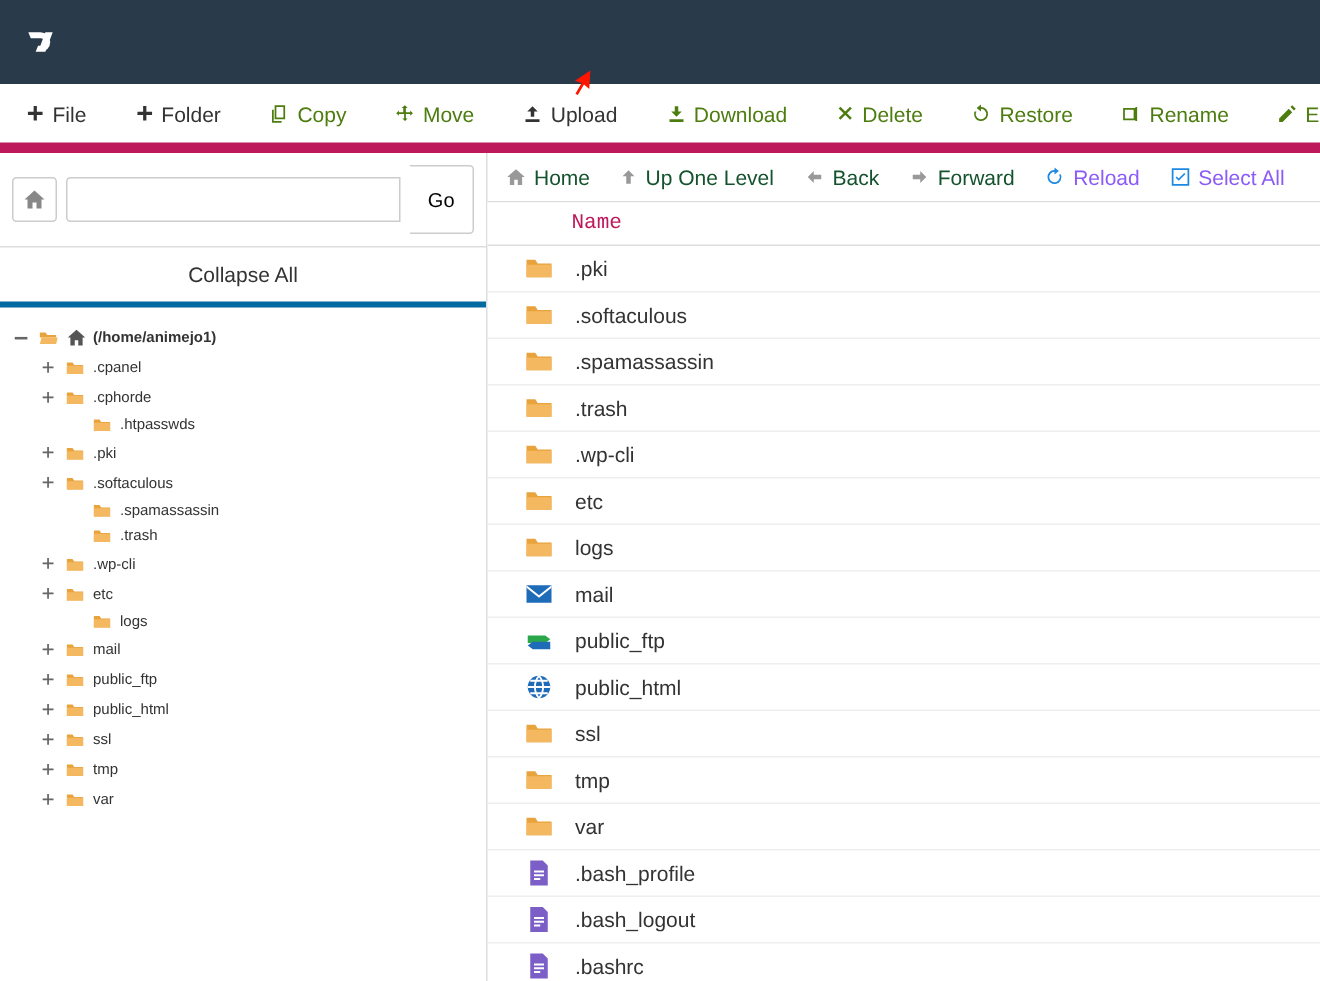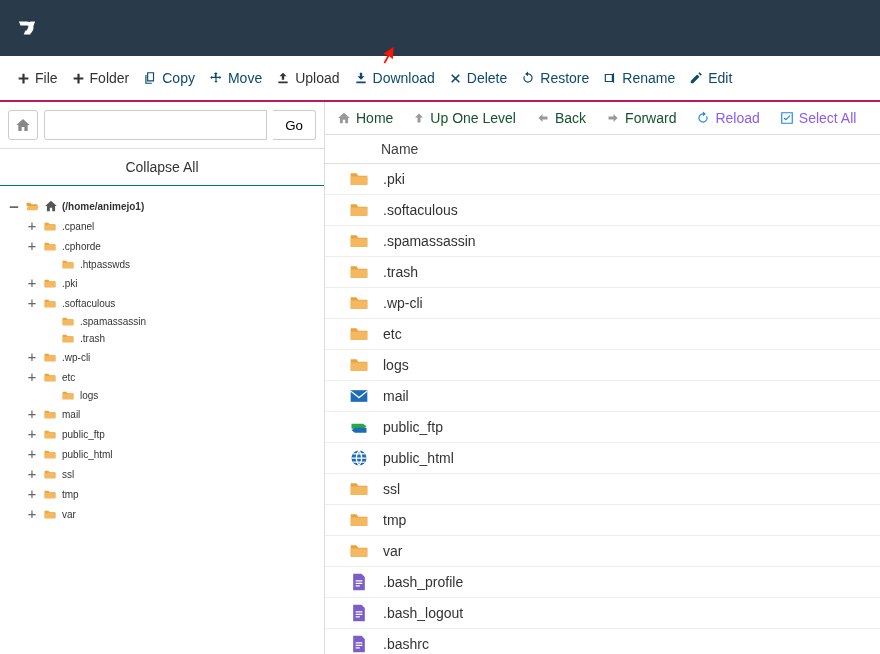--- a/index.html
+++ b/index.html
@@ -1,42 +1,42 @@
 <!DOCTYPE html>
 <html><head>
 <meta charset="utf-8">
 <style>
 * { box-sizing: border-box; margin: 0; padding: 0; }
 body { font-family: -apple-system, Helvetica, Arial, sans-serif; font-size: 14px; color: #333; width: 880px; height: 654px; overflow: hidden; }
 .header { background: #293a4a; color: #fff; height: 56px; display: flex; align-items: center; padding: 0 14px; }
 .cp-logo { width: 26px; height: 26px; margin-right: 12px; }
 .header-title { font-size: 19px; font-weight: 400; }
-.toolbar { background: #fff; border-bottom: 2px solid #be185d; height: 46px; display: flex; align-items: center; padding: 0 10px; overflow: hidden; }
+.toolbar { background: #fff; border-bottom: 7px solid #be185d; height: 46px; display: flex; align-items: center; padding: 0 10px; gap: 18px; overflow: hidden; }
 .tb-btn { display: flex; align-items: center; gap: 5px; color: #555; cursor: pointer; white-space: nowrap; border: 1px solid transparent; padding: 4px 6px; border-radius: 3px; }
 .tb-btn.enabled { color: #333; }
-.tb-btn.disabled { color: #0c4a6e; cursor: default; }
+.tb-btn.disabled { color: #4d7c0f; cursor: default; }
 .main { display: flex; height: 552px; }
 .sidebar { width: 325px; border-right: 1px solid #ddd; display: flex; flex-direction: column; }
 .side-top { display: flex; padding: 8px; gap: 6px; border-bottom: 1px solid #ddd; align-items: center; }
 .home-btn { width: 30px; height: 30px; border: 1px solid #ccc; border-radius: 3px; display: flex; align-items: center; justify-content: center; cursor: pointer; color: #777; }
 .path-input { flex: 1; height: 30px; border: 1px solid #ccc; border-radius: 3px 0 0 3px; padding: 0 8px; }
-.go-btn { height: 30px; border: 1px solid #ccc; border-left: none; border-radius: 0 3px 3px 0; padding: 0 12px; background: #fff; cursor: pointer; }
-.collapse-bar { text-align: center; padding: 10px; border-bottom: 1px solid #0369a1; cursor: pointer; }
+.go-btn { height: 46px; border: 1px solid #ccc; border-left: none; border-radius: 0 3px 3px 0; padding: 0 12px; background: #fff; cursor: pointer; }
+.collapse-bar { text-align: center; padding: 10px; border-bottom: 4px solid #0369a1; cursor: pointer; }
 .tree { padding: 10px 8px; overflow-y: auto; flex: 1; }
 .tree-row { display: flex; align-items: center; gap: 4px; padding: 2px 0; cursor: pointer; white-space: nowrap; }
 .tree-toggle { width: 12px; font-family: monospace; color: #666; text-align: center; }
 .tree-row.root { font-weight: bold; }
 .tree-row .label { font-size: 10px; }
 .folder-ico { width: 16px; height: 13px; }
 .content { flex: 1; display: flex; flex-direction: column; }
 .nav-bar { display: flex; align-items: center; gap: 20px; padding: 8px 12px; border-bottom: 1px solid #ddd; overflow: hidden; }
 .nav-btn { display: flex; align-items: center; gap: 5px; color: #14532d; cursor: pointer; white-space: nowrap; }
 .nav-btn.accent { color: #8b5cf6; }
 .list-head { display: flex; align-items: center; border-bottom: 1px solid #ddd; padding: 6px 12px 6px 56px; background: #fff; }
-.list-head .col-name { color: #404040; cursor: pointer; }
+.list-head .col-name { color: #be185d; cursor: pointer; font-family: Liberation Mono, monospace; }
 .list { overflow-y: auto; flex: 1; }
 .row { display: flex; align-items: center; height: 31px; border-bottom: 1px solid #eee; padding: 0 12px; gap: 14px; cursor: pointer; }
 .row-icon { width: 20px; height: 20px; display: flex; align-items: center; justify-content: center; margin-left: 12px; }
 .arrow-annot { position: absolute; left: 378px; top: 44px; color: #ff1400; font-size: 20px; transform: rotate(30deg); pointer-events: none; }
 svg { display: block; }
 </style>
 </head>
 <body>
 
 <div class="header">

